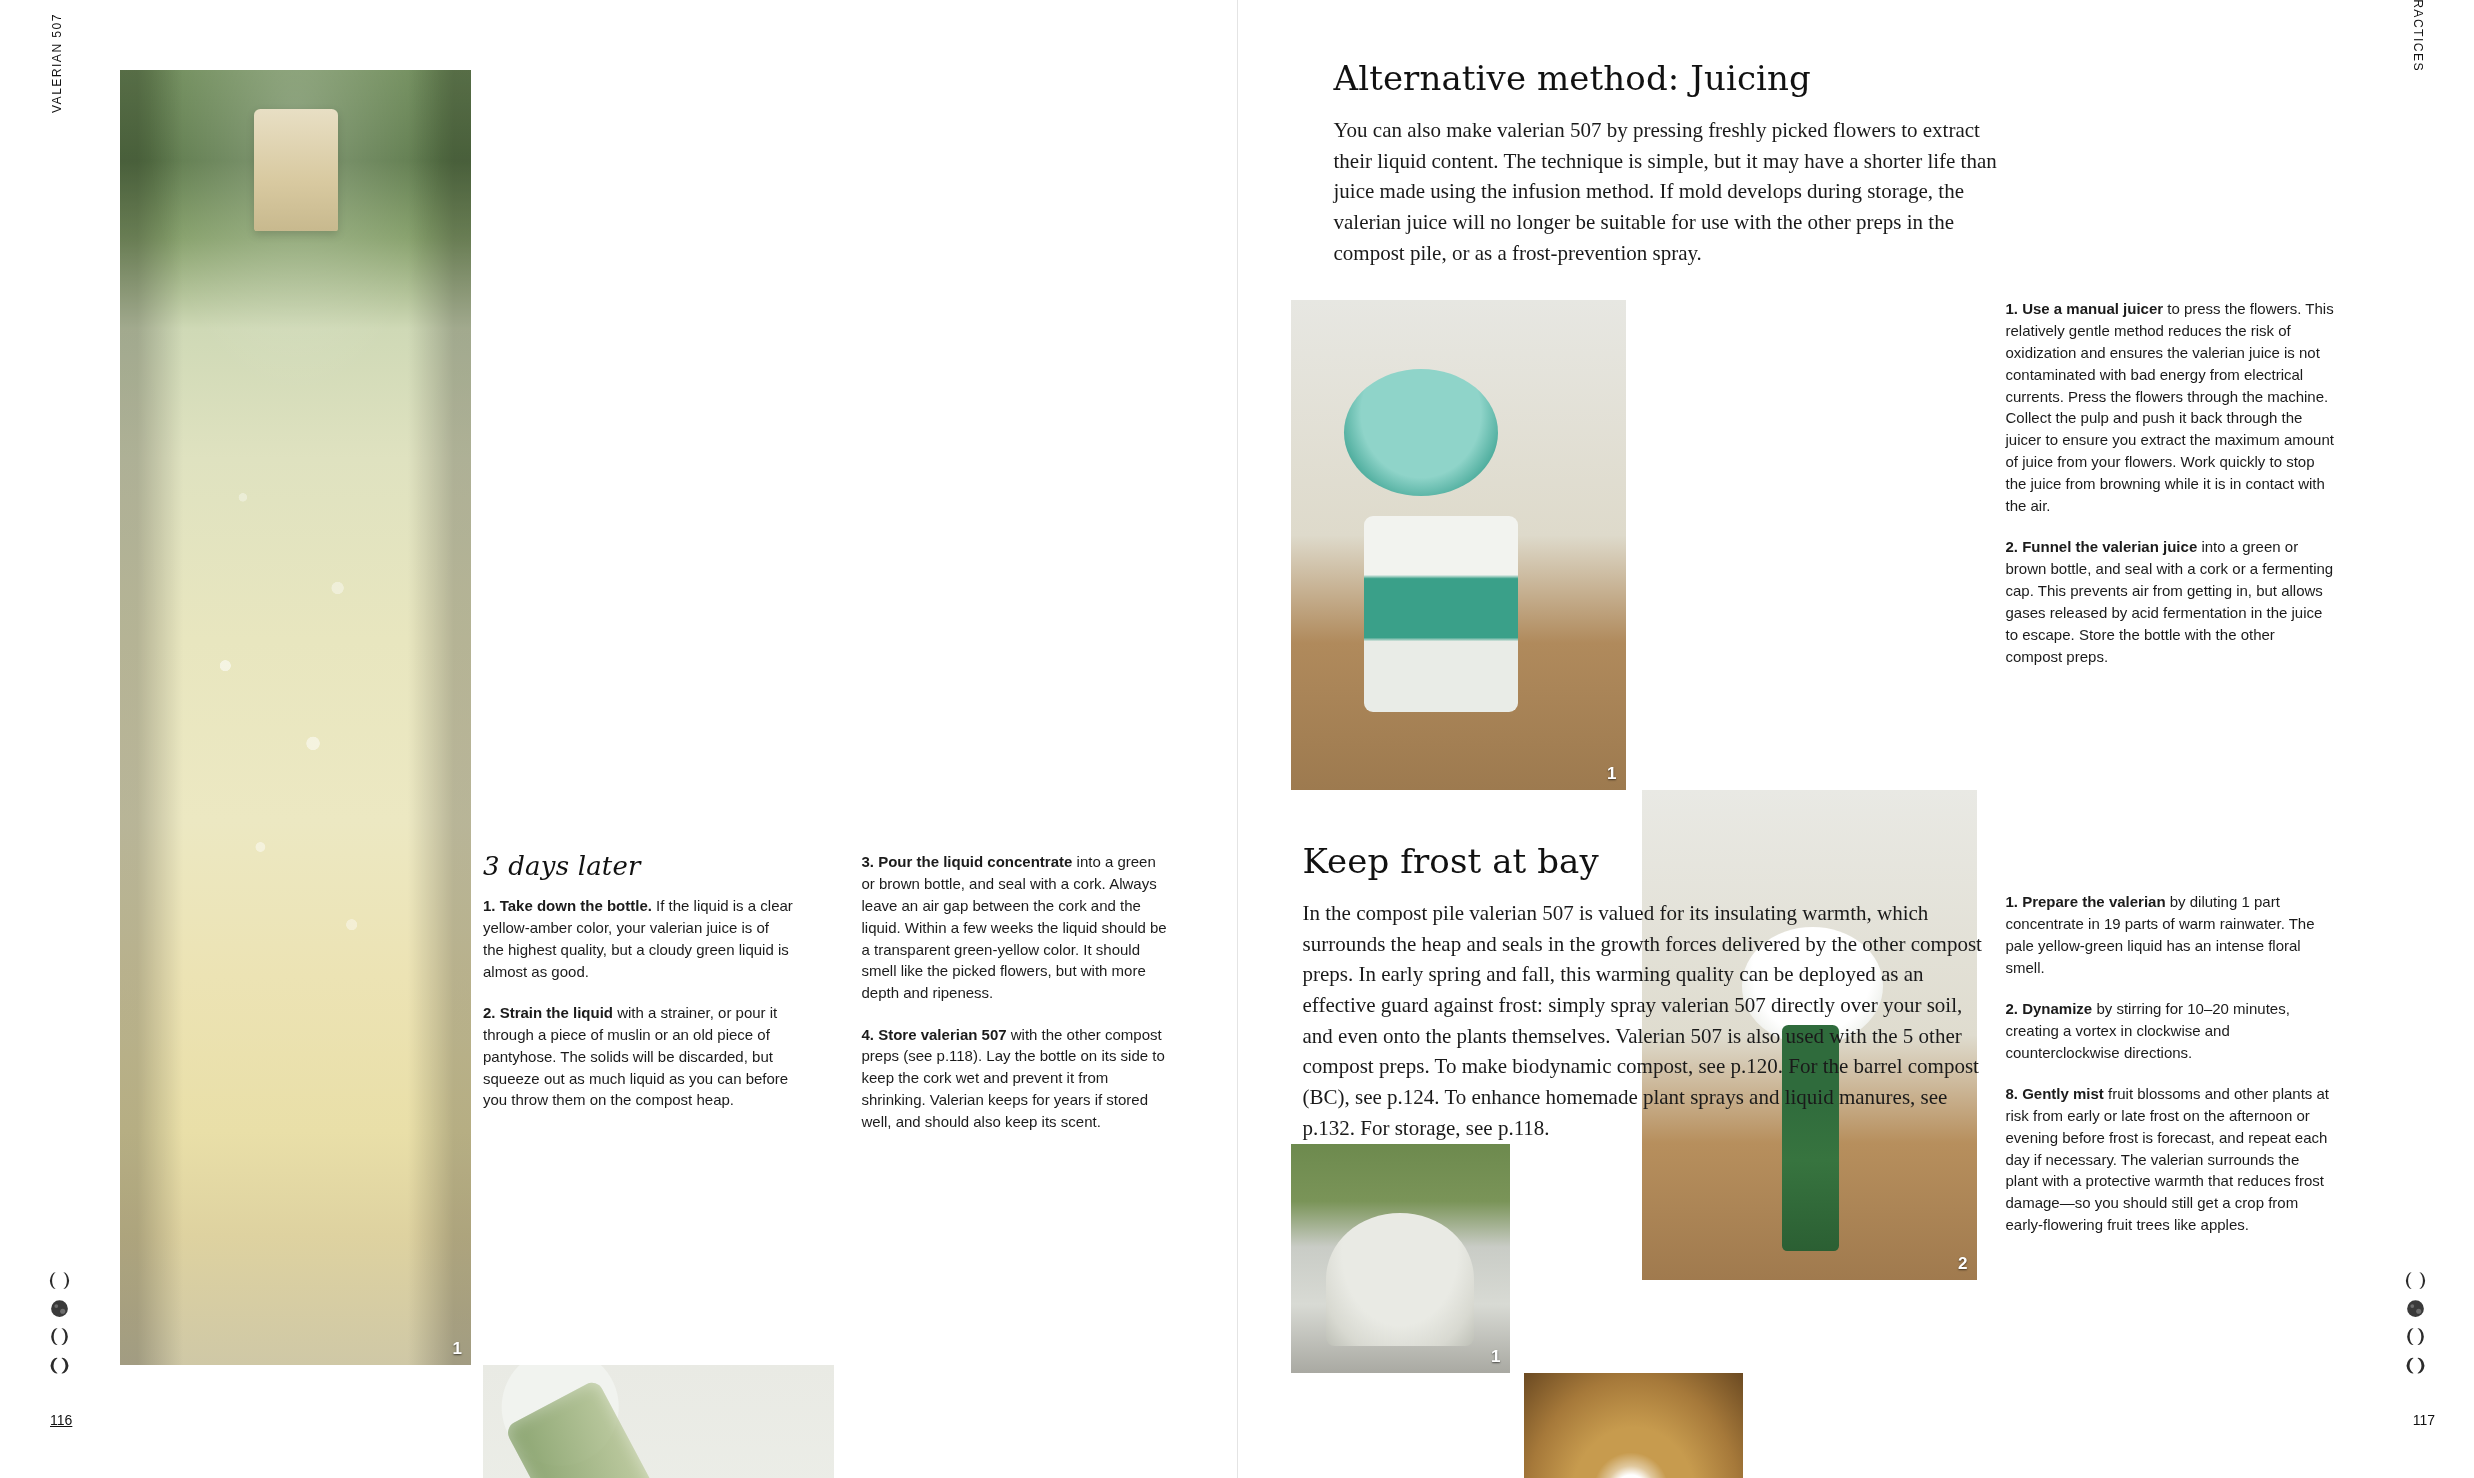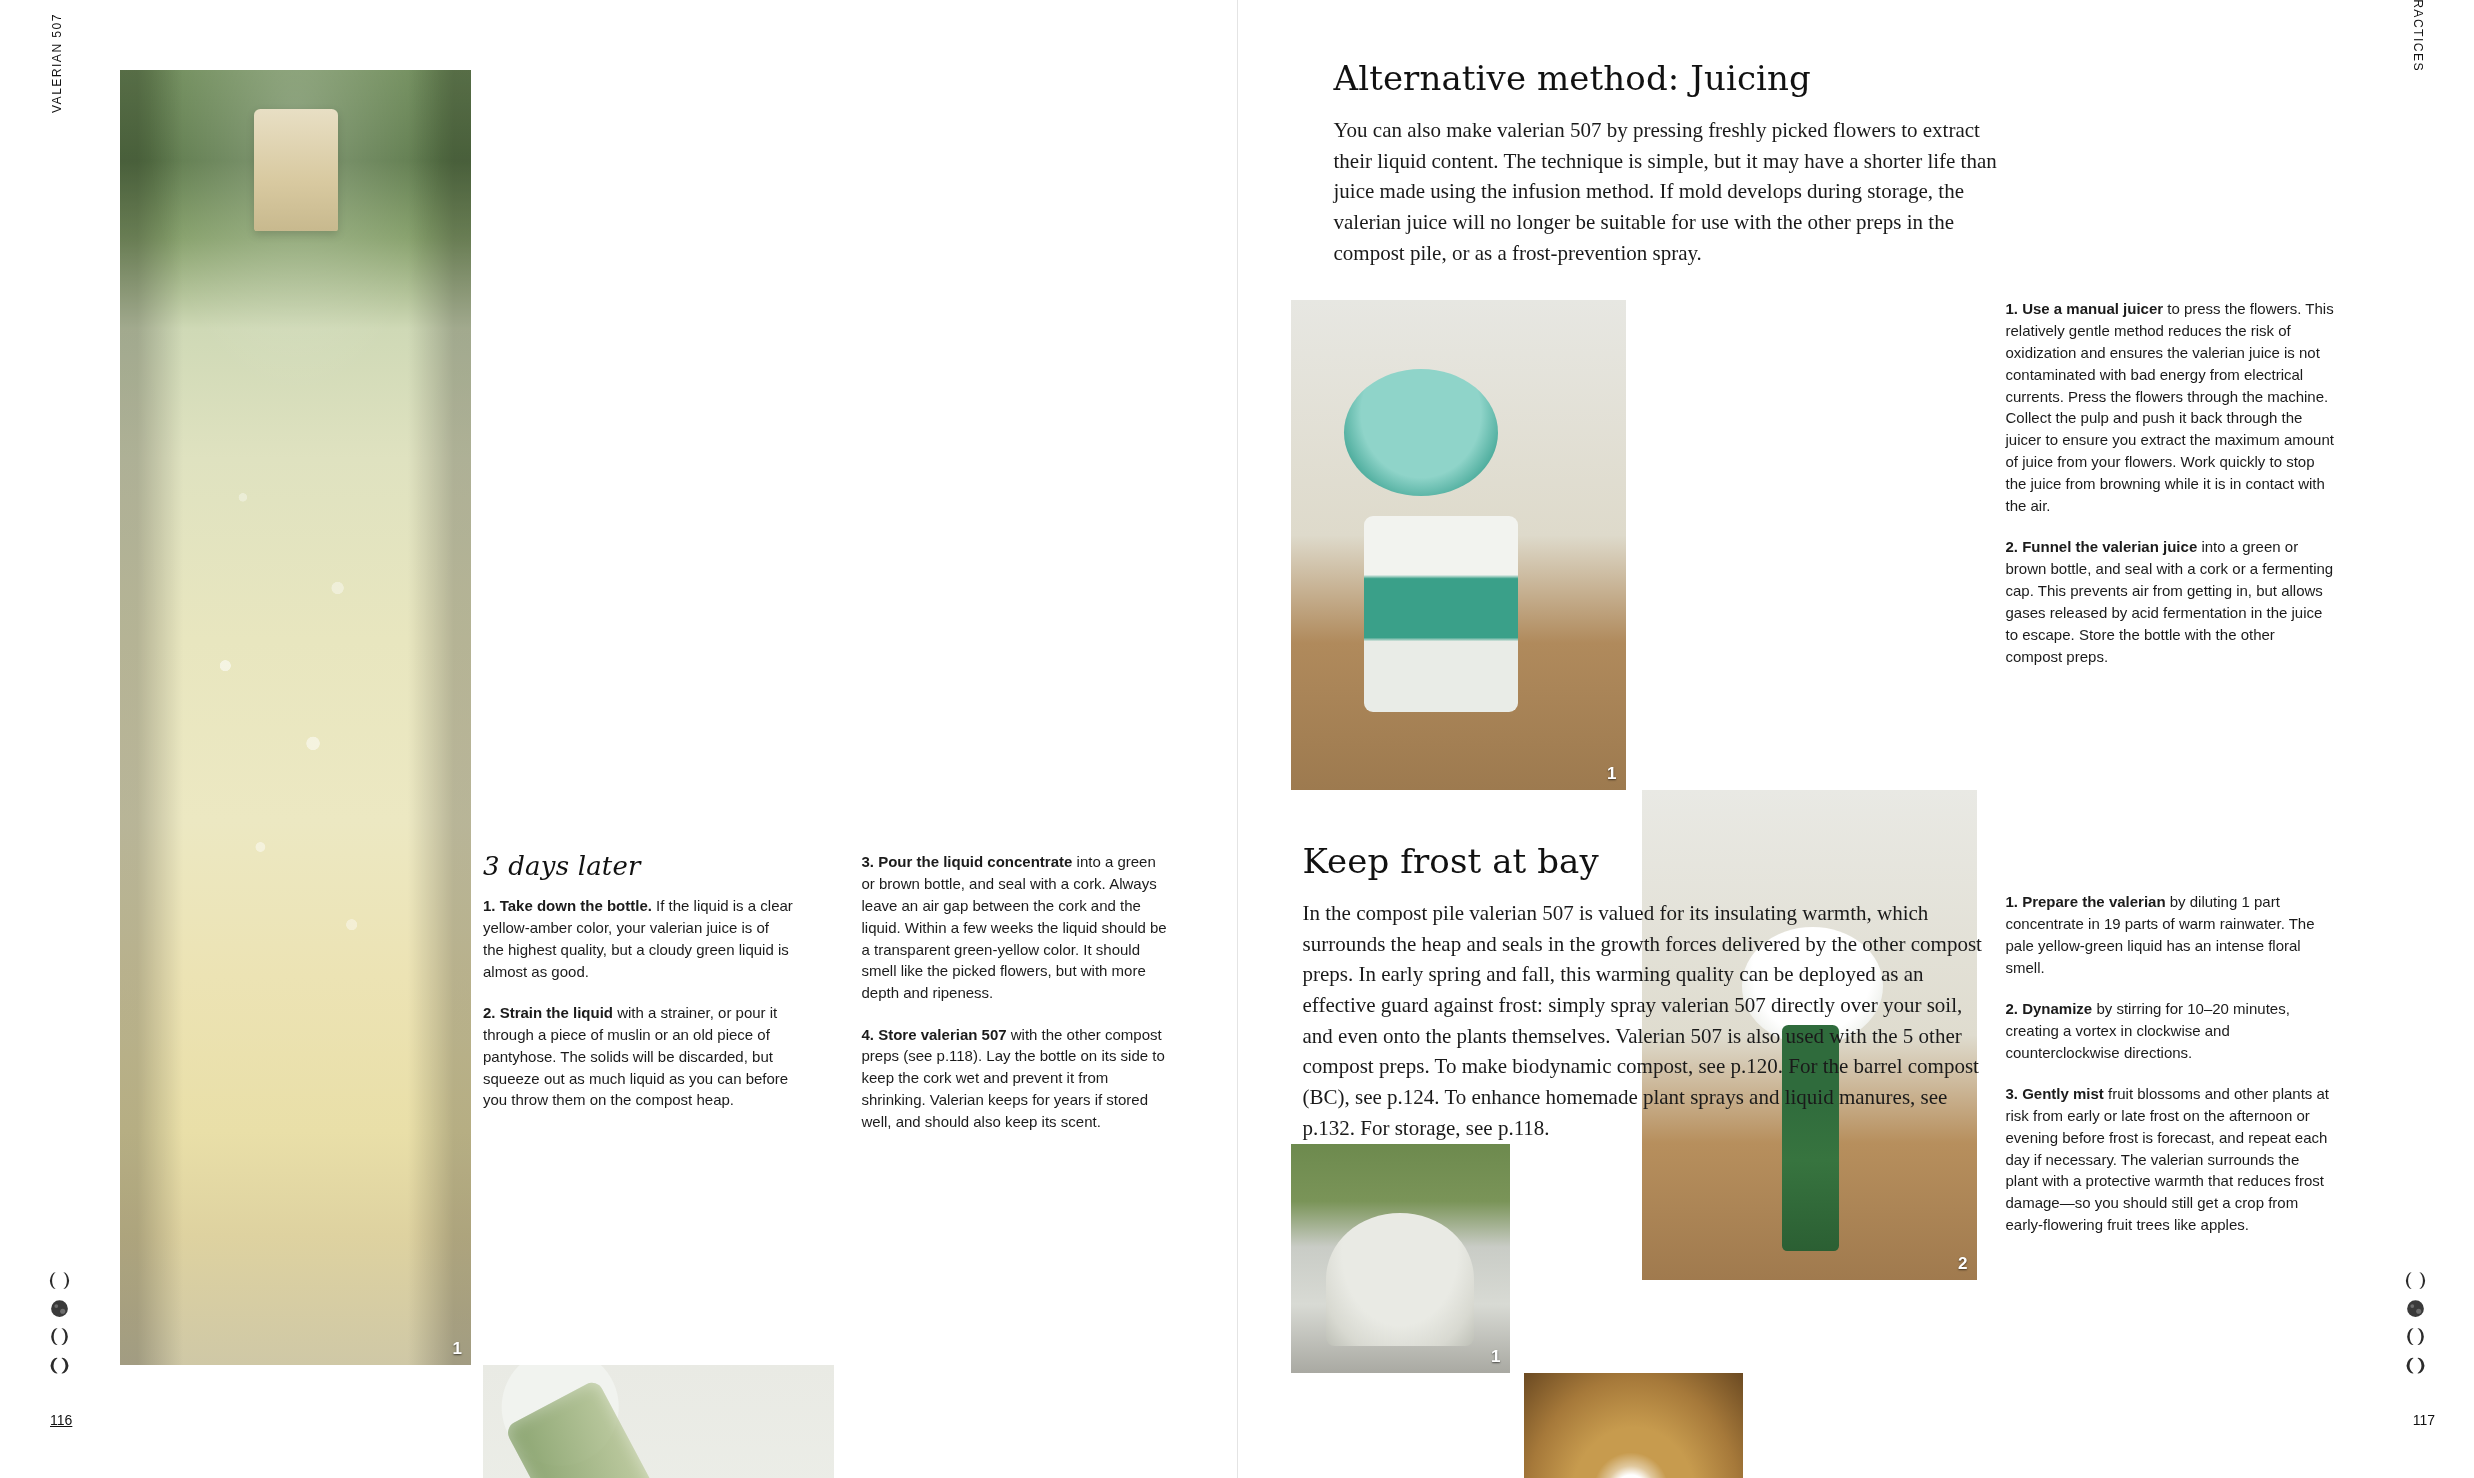--- a/index.html
+++ b/index.html
@@ -391,21 +391,21 @@
     </div>
 
     <div class="rp-block-2">
       <h1 class="sec">Keep frost at bay</h1>
       <p class="intro">In the compost pile valerian 507 is valued for its insulating warmth, which surrounds the heap and seals in the growth forces delivered by the other compost preps. In early spring and fall, this warming quality can be deployed as an effective guard against frost: simply spray valerian 507 directly over your soil, and even onto the plants themselves. Valerian 507 is also used with the 5 other compost preps. To make biodynamic compost, see p.120. For the barrel compost (BC), see p.124. To enhance homemade plant sprays and liquid manures, see p.132. For storage, see p.118.</p>
     </div>
 
     <div class="rp-side-2">
       <p class="body"><span class="b">1. Prepare the valerian</span><span> by diluting 1 part concentrate in 19 parts of warm rainwater. The pale yellow-green liquid has an intense floral smell.</span></p>
       <p class="body"><span class="b">2. Dynamize</span><span> by stirring for 10–20 minutes, creating a vortex in clockwise and counterclockwise directions.</span></p>
-      <p class="body"><span class="b">3. Gently mist</span><span> fruit blossoms and other plants at risk from early or late frost on the afternoon or evening before frost is forecast, and repeat each day if necessary. The valerian surrounds the plant with a protective warmth that reduces frost damage—so you should still get a crop from early-flowering fruit trees like apples.</span></p>
+      <p class="body"><span class="b">8. Gently mist</span><span> fruit blossoms and other plants at risk from early or late frost on the afternoon or evening before frost is forecast, and repeat each day if necessary. The valerian surrounds the plant with a protective warmth that reduces frost damage—so you should still get a crop from early-flowering fruit trees like apples.</span></p>
     </div>
 
     <div class="rp-photos-2">
       <div class="photo rp-q1 img-bucket">
         <span class="num">1</span>
       </div>
       <div class="photo rp-q2 img-stir">
         
       </div>
 

